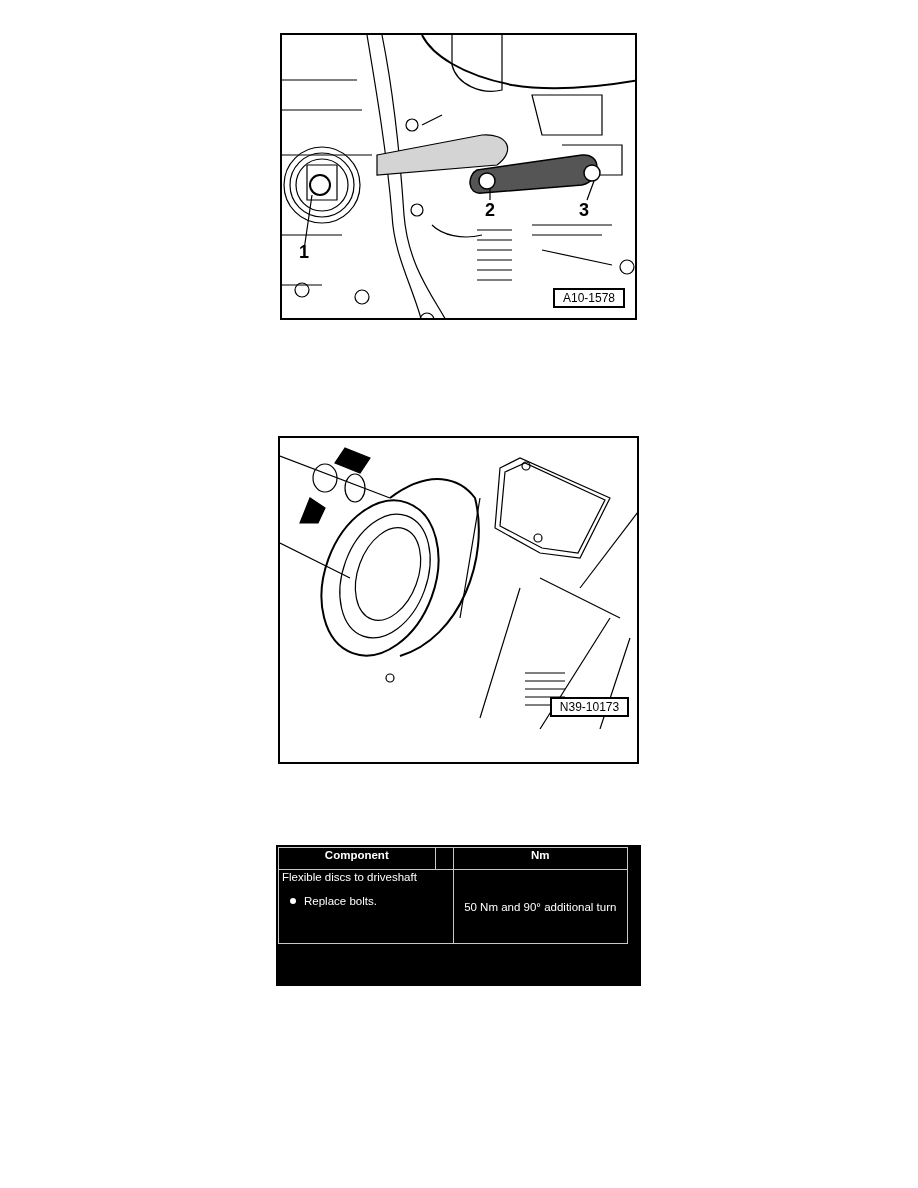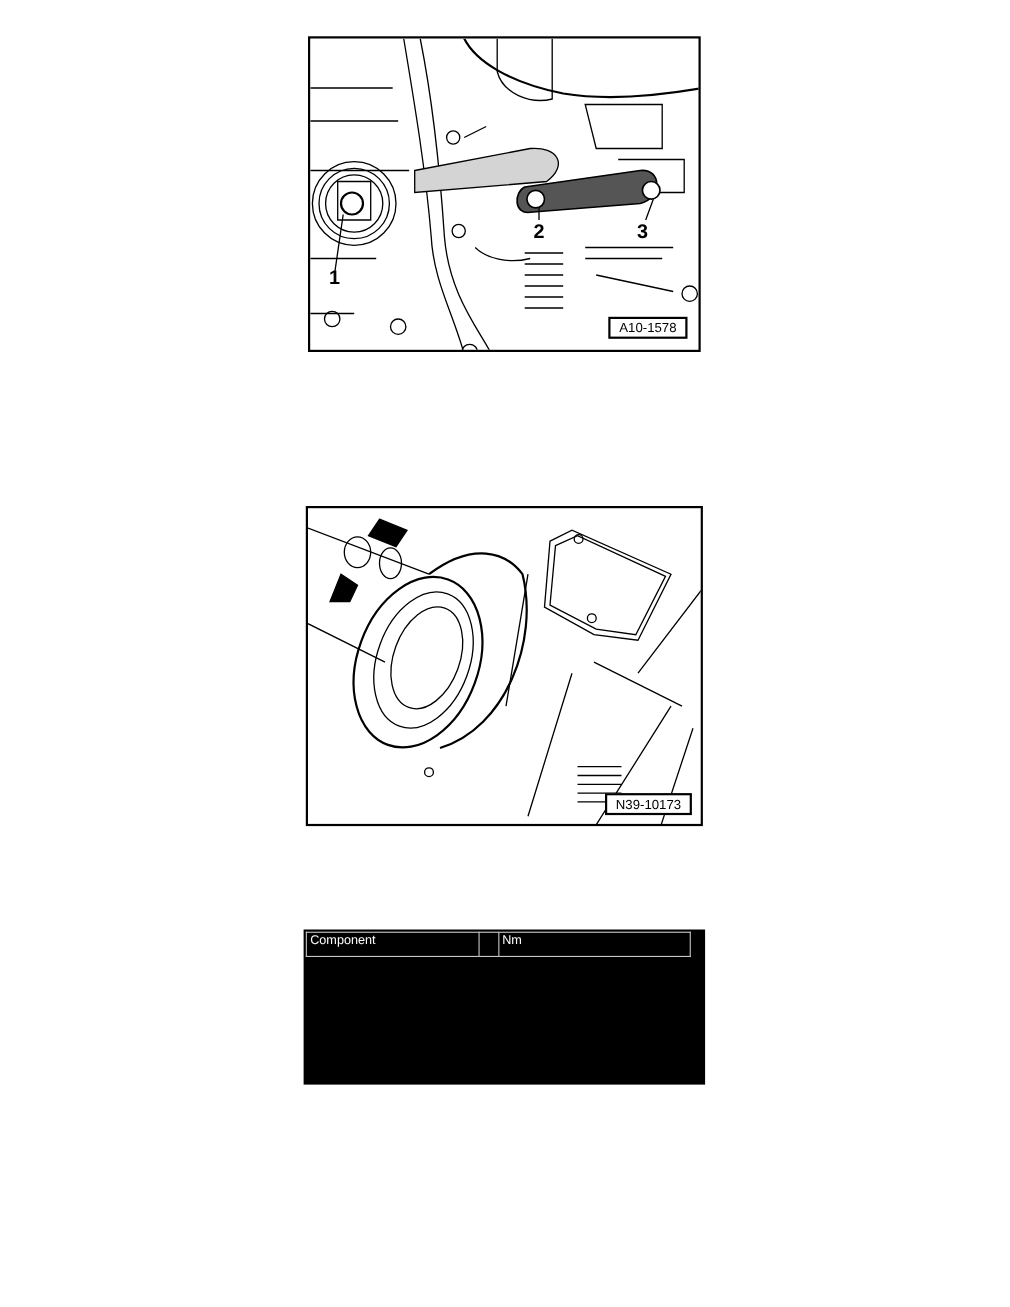--- a/index.html
+++ b/index.html
@@ -4,21 +4,21 @@
 <style>
   html, body { margin: 0; padding: 0; background: #ffffff; }
   body { width: 918px; height: 1188px; position: relative; overflow: hidden; font-family: "Liberation Sans", sans-serif; }
   .fig { position: absolute; border: 2px solid #000; background: #fff; box-sizing: border-box; overflow: hidden; }
   .fig svg { position: absolute; left: 0; top: 0; }
   .fig-label { position: absolute; border: 2px solid #000; background: #fff; font-size: 12px; color: #000; text-align: center; box-sizing: border-box; line-height: 16px; }
   .callout { position: absolute; font-weight: bold; font-size: 18px; color: #000; }
   .tbl-wrap { position: absolute; left: 276px; top: 845px; width: 365px; height: 141px; background: #000; }
   table.torque { position: absolute; left: 2px; top: 2px; width: 350px; border-collapse: collapse; color: #fff; font-size: 11.5px; }
   table.torque td, table.torque th { border: 1px solid #c8c8c8; padding: 1px 3px; vertical-align: top; }
-  table.torque th { font-weight: normal; text-align: left; height: 19px; }
+  table.torque th { font-weight: bold; text-align: center; height: 19px; }
   .nm { text-align: center; }
   .bullet { display: inline-block; width: 6px; height: 6px; border-radius: 50%; background: #fff; margin: 0 8px 1px 8px; vertical-align: middle; }
 </style>
 </head>
 <body>
 
 <div class="fig" style="left:280px; top:33px; width:357px; height:287px;">
   <svg width="357" height="287" viewBox="0 0 357 287" fill="none" stroke="#000" stroke-width="1.2">
     <path d="M0 45 H75 M0 75 H80 M0 120 H90 M0 200 H60 M0 250 H40"></path>
     <path d="M85 0 C95 60 105 120 110 180 C112 220 130 250 140 287"></path>
@@ -45,21 +45,21 @@
       <circle cx="80" cy="262" r="7"></circle>
       <circle cx="145" cy="285" r="7"></circle>
     <path d="M250 190 H330 M250 200 H320 M260 215 L330 230"></path>
   </svg>
   <span class="callout" style="left:17px; top:207px;">1</span>
   <span class="callout" style="left:203px; top:165px;">2</span>
   <span class="callout" style="left:297px; top:165px;">3</span>
   <div class="fig-label" style="left:271px; top:253px; width:72px; height:20px;">A10-1578</div>
 </div>
 
-<div class="fig" style="left:278px; top:460px; width:361px; height:291px;">
+<div class="fig" style="left:278px; top:436px; width:361px; height:328px;">
   <svg width="361" height="291" viewBox="0 0 361 291" fill="none" stroke="#000" stroke-width="1.2">
     <path d="M0 18 L110 60 M0 105 L70 140"></path>
     <ellipse cx="100" cy="140" rx="55" ry="80" transform="rotate(20 100 140)" stroke-width="2"></ellipse>
     <ellipse cx="105" cy="138" rx="42" ry="64" transform="rotate(20 105 138)"></ellipse>
     <ellipse cx="108" cy="136" rx="30" ry="48" transform="rotate(20 108 136)"></ellipse>
     <path d="M110 60 C150 30 180 40 195 60 C210 120 180 200 120 218" stroke-width="2"></path>
     <ellipse cx="45" cy="40" rx="12" ry="14"></ellipse>
     <ellipse cx="75" cy="50" rx="10" ry="14"></ellipse>
     <path d="M65 10 L90 20 L80 35 L55 25 Z" fill="#000"></path>
     <path d="M20 85 L30 60 L45 70 L38 85 Z" fill="#000"></path>
@@ -79,15 +79,22 @@
         <col style="width:157px">
         <col style="width:18px">
         <col style="width:175px">
       </colgroup>
     <tbody>
         <tr>
       <th>Component</th>
       <th></th>
       <th>Nm</th>
     </tr>
+    <tr style="height:74px;">
+      <td colspan="2">
+        <div>Flexible discs to driveshaft</div>
+        <div style="margin-top:12px;"><span class="bullet"></span><span>Replace bolts.</span></div>
+      </td>
+      <td class="nm" style="vertical-align:middle;">50 Nm and 90° additional turn</td>
+    </tr>
   </tbody>
     </table>
 </div>
 
 </body></html>

